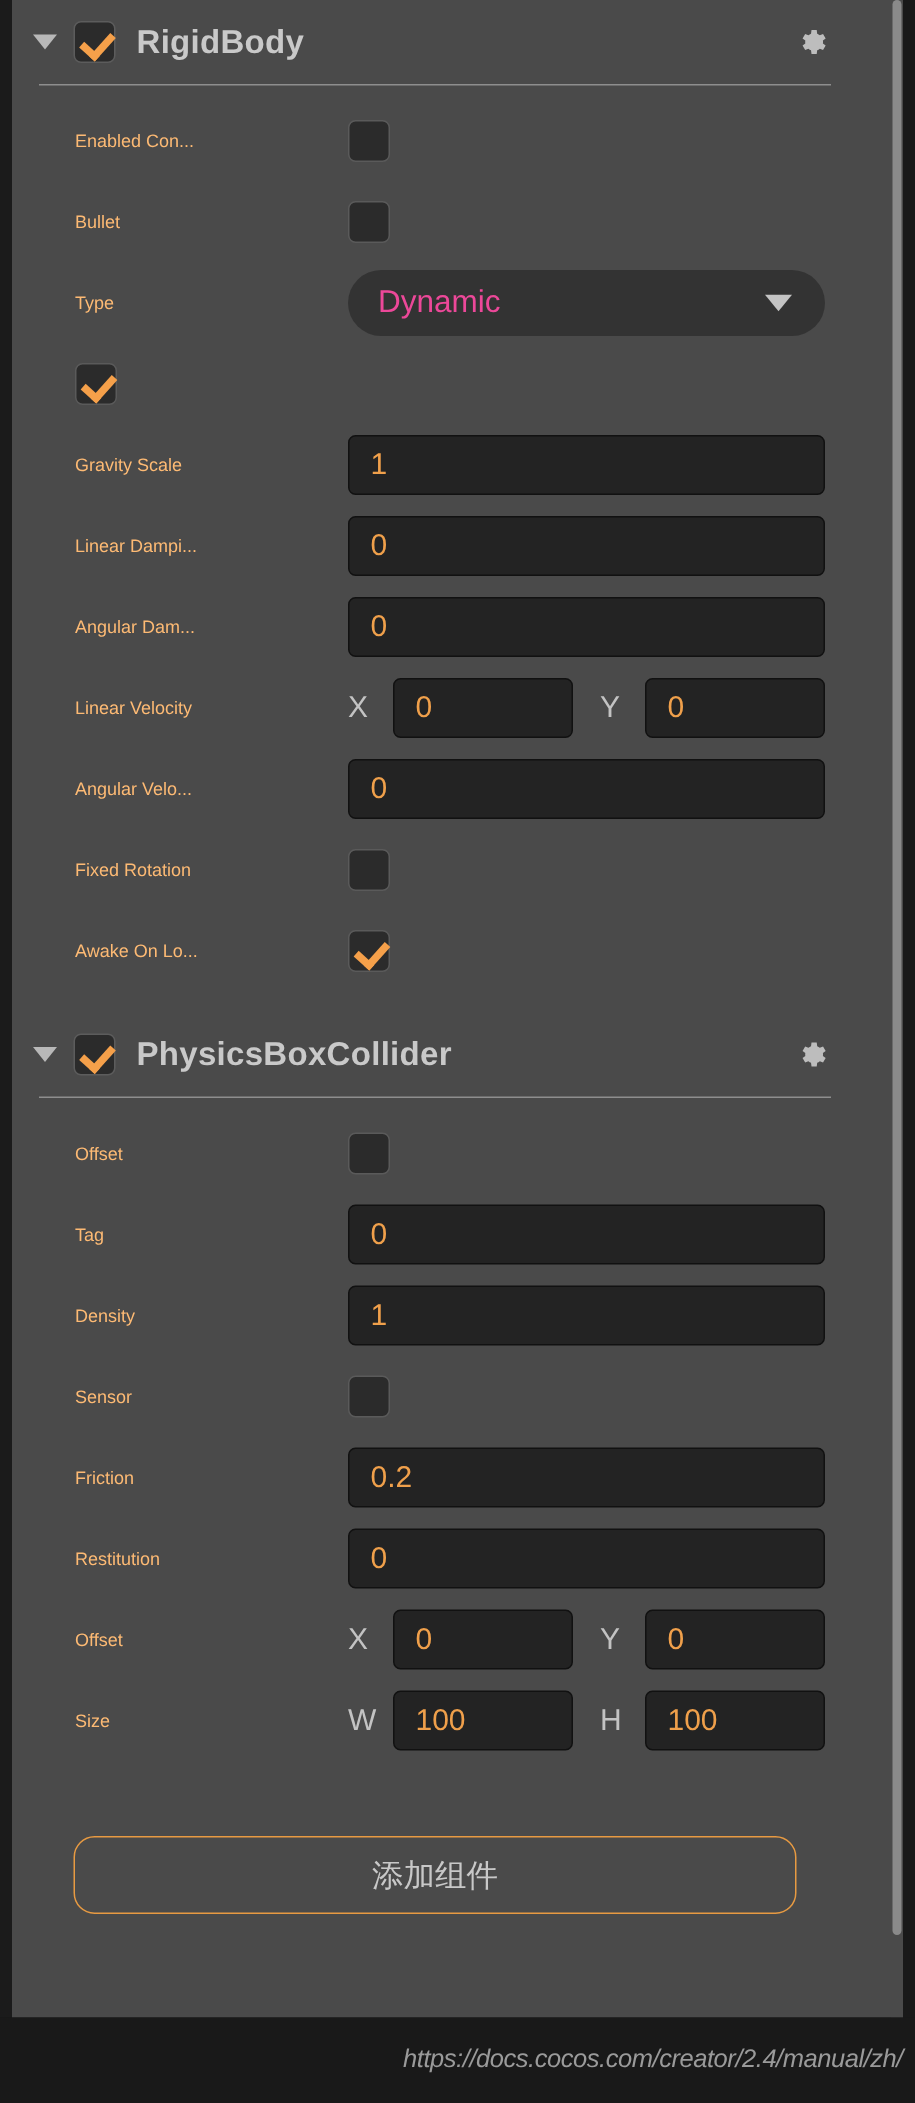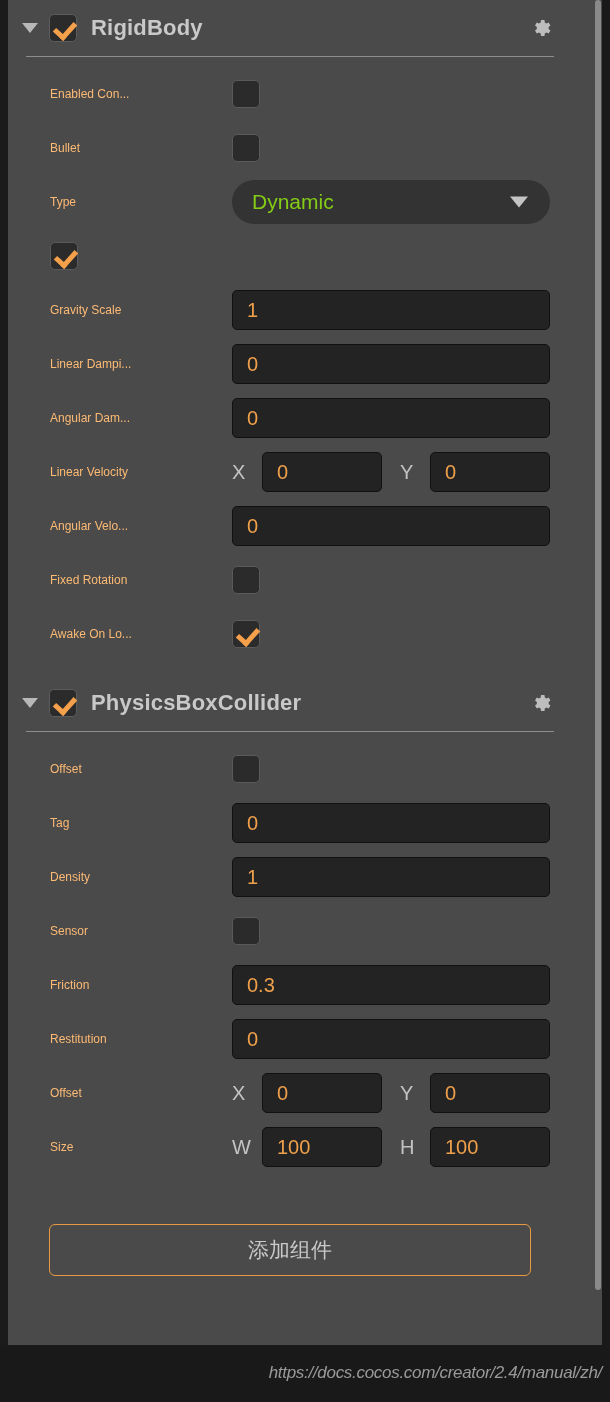--- a/index.html
+++ b/index.html
@@ -168,21 +168,21 @@
     height: 44px;
     background: #333333;
     border-radius: 22px;
     display: flex;
     align-items: center;
     padding: 0 20px;
     position: relative;
   }
   .dropdown .val {
     font-size: 21px;
-    color: #84cc16;
+    color: #ec4899;
   }
   .dd-arrow {
     position: absolute;
     right: 22px; top: 50%;
     transform: translateY(-50%);
     width: 0; height: 0;
     border-left: 9px solid transparent;
     border-right: 9px solid transparent;
     border-top: 11px solid #c4c4c4;
   }
@@ -206,21 +206,21 @@
   
   .add-wrap {
     display: flex;
     justify-content: center;
     padding: 36px 0 0 0;
   }
   .add-btn {
     width: 482px;
     height: 52px;
     border: 1px solid #e79a42;
-    border-radius: 6px;
+    border-radius: 14px;
     background: transparent;
     color: #c8c8c8;
     font-size: 21px;
     font-family: "Liberation Sans", sans-serif;
     display: flex;
     align-items: center;
     justify-content: center;
   }
 
   .bottom-pad { height: 70px; }
@@ -371,21 +371,21 @@
                 <span class="val">1</span>
               </div>
             </div>
             <div class="row">
               <span class="row-label">Sensor</span>
               <span class="cb"></span>
             </div>
             <div class="row">
               <span class="row-label">Friction</span>
               <div class="field">
-                <span class="val">0.3</span>
+                <span class="val">0.2</span>
               </div>
             </div>
             <div class="row">
               <span class="row-label">Restitution</span>
               <div class="field">
                 <span class="val">0</span>
               </div>
             </div>
             <div class="row">
               <span class="row-label">Offset</span>

